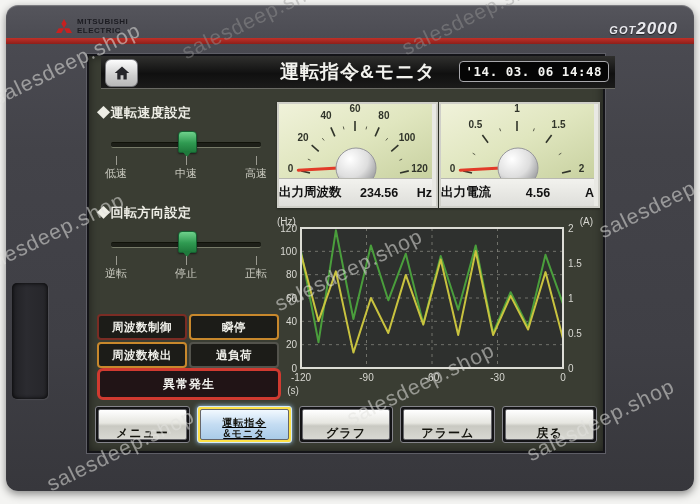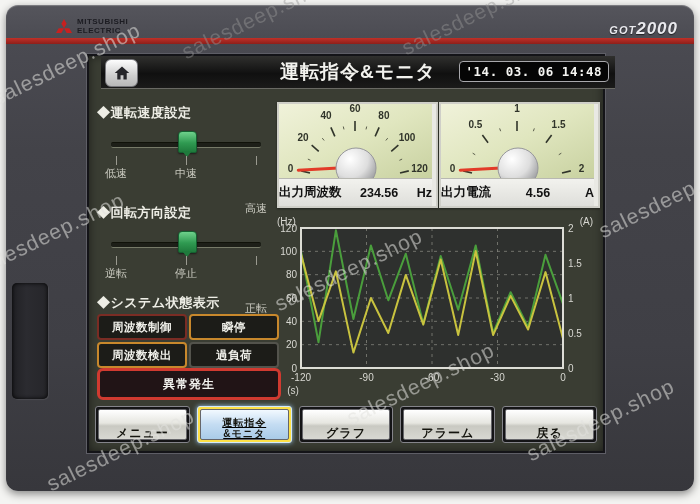--- a/index.html
+++ b/index.html
@@ -29,21 +29,21 @@
   
   .sec-h{position:absolute;color:#eeeee6;font-size:13px;font-weight:bold;letter-spacing:.5px;}
   .slider{position:absolute;left:22px;width:150px;}
   .track{position:absolute;left:0;top:0;width:150px;height:4px;background:#1d1f18;border-bottom:1px solid #767a68;border-top:1px solid #101209;border-radius:2px;}
   .handle{position:absolute;left:67px;top:-11px;width:17px;height:20px;border-radius:4px 4px 2px 2px;
     background:linear-gradient(180deg,#6ed08b,#2f9a51 55%,#1f7a3c);border:1px solid #146030;box-shadow:0 1px 2px rgba(0,0,0,.5);}
   .handle::after{content:"";position:absolute;left:3px;top:19px;border-left:5px solid transparent;border-right:5px solid transparent;border-top:6px solid #1f7a3c;}
   .tickline{position:absolute;top:14px;width:1px;height:9px;background:#9a9a90;}
   .sl-labels{position:absolute;left:0;width:188px;display:flex;}
   .sl-labels span{width:40px;text-align:center;color:#ccccc2;font-size:11px;}
-  .sl-labels .p0{position:absolute;left:7px;} .sl-labels .p1{position:absolute;left:77px;} .sl-labels .p2{position:absolute;left:147px;margin-top:35px;}
+  .sl-labels .p0{position:absolute;left:7px;} .sl-labels .p1{position:absolute;left:77px;} .sl-labels .p2{position:absolute;left:147px;}
   
   .stbtn{position:absolute;width:86px;height:22px;background:#1c1c18;border:2px solid #555;border-radius:4px;
     color:#f0f0ea;font-size:11.5px;font-weight:bold;display:flex;align-items:center;justify-content:center;letter-spacing:.5px;}
   .alarmbtn{position:absolute;left:8px;top:312px;width:178px;height:26px;background:#211416;border:3px solid #d03a30;border-radius:6px;
     color:#f2f2ee;font-size:12px;font-weight:bold;display:flex;align-items:center;justify-content:center;letter-spacing:1px;}
   
   .meterbox{position:absolute;top:46px;width:157px;border:2px solid #cfcfc8;background:#e9e9e4;box-shadow:0 1px 2px rgba(0,0,0,.4);}
   .meter-face{width:153px;height:74px;display:block;}
   .meter-label{width:153px;height:27px;background:linear-gradient(180deg,#f2f2ee,#dededa);border-top:1px solid #b8b8b2;
     display:flex;align-items:center;justify-content:space-between;gap:6px;color:#111;font-size:12.5px;font-weight:bold;}
@@ -114,21 +114,20 @@
     <div class="tickline" style="left:5px;"></div>
     <div class="tickline" style="left:75px;"></div>
     <div class="tickline" style="left:145px;"></div>
   </div>
   <div class="sl-labels" style="top:210px;">
     <span class="p0">逆転</span>
     <span class="p1">停止</span>
     <span class="p2">正転</span>
   </div>
 
-  <div class="sec-h" style="left:8px;top:238px;">◆システム状態表示</div>
   <div class="stbtn" style="left: 8px; top: 258px; border-color: rgb(122, 44, 36);">周波数制御</div>
   <div class="stbtn" style="left: 100px; top: 258px; border-color: rgb(200, 136, 44);">瞬停</div>
   <div class="stbtn" style="left: 8px; top: 286px; border-color: rgb(200, 136, 44); text-align: right;">周波数検出</div>
   <div class="stbtn" style="left: 100px; top: 286px; border-color: rgb(83, 83, 76);">過負荷</div>
   <div class="alarmbtn" style="border-color: rgb(208, 58, 48);">異常発生</div>
 
   <div class="meterbox" style="left:188px;">
     <svg id="meter-svg-0" class="meter-face" viewBox="0 0 153 74">
       <defs>
         <linearGradient id="face0" x1="0" y1="0" x2="1" y2="1">

